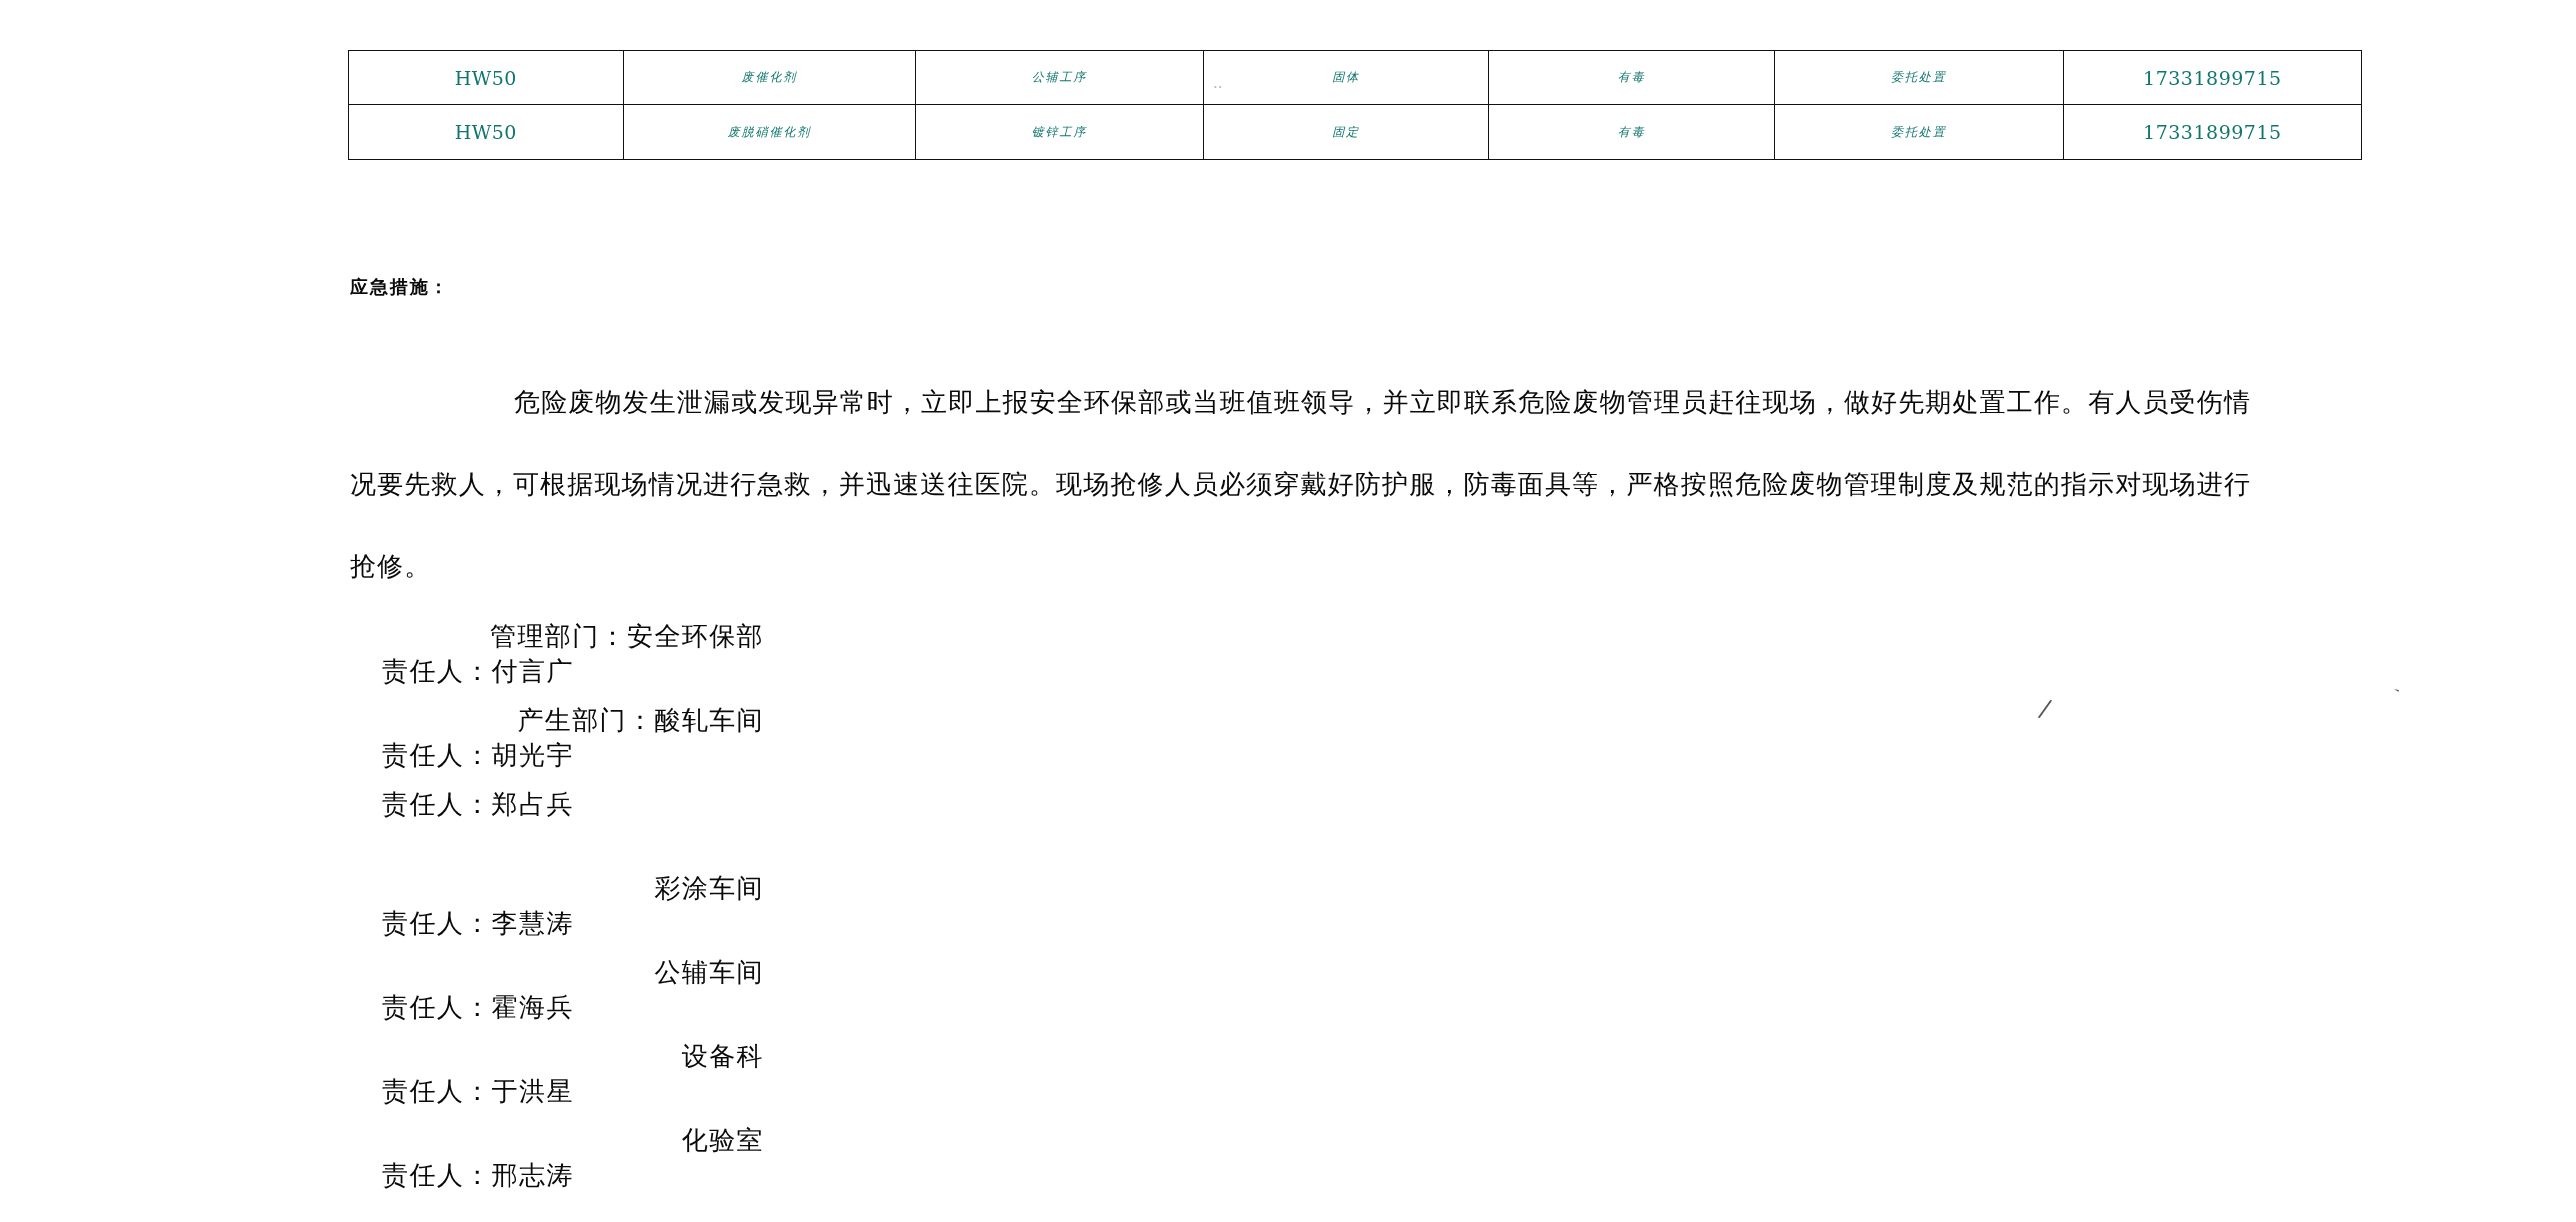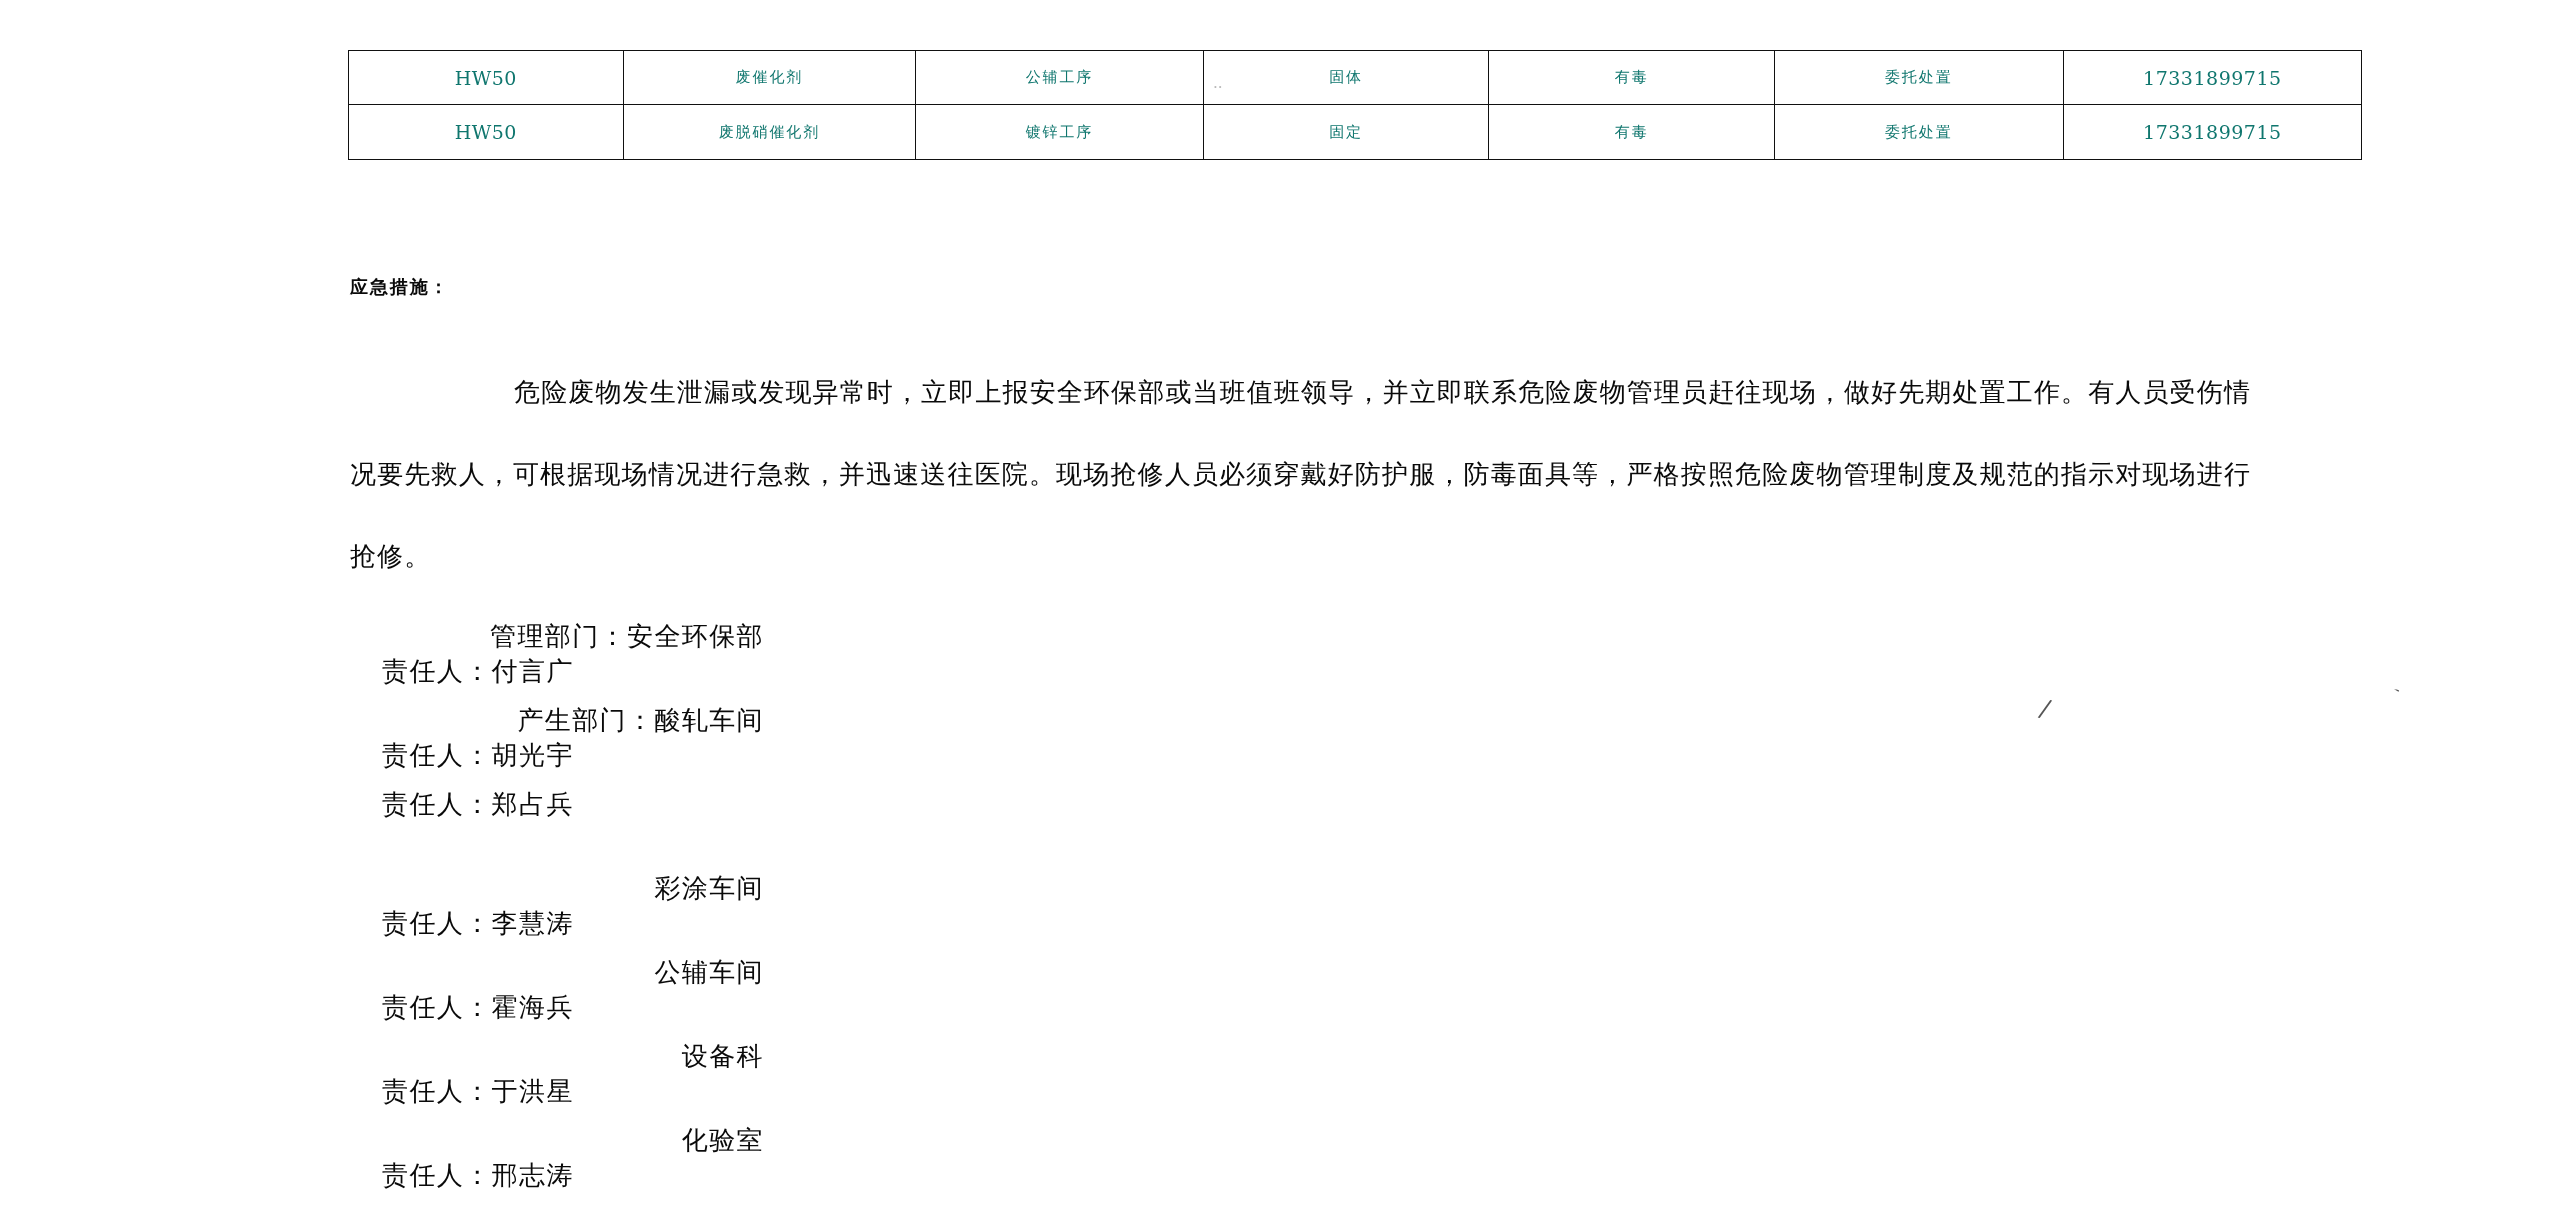--- a/index.html
+++ b/index.html
@@ -37,22 +37,23 @@
     height: 40px;
     text-align: center;
     vertical-align: middle;
     font-size: 19px;
     font-family: "DejaVu Serif", "Liberation Serif", serif;
     letter-spacing: 0.5px;
     padding: 5.7px 3.8px;
     color: #0f766e;
   }
   .waste-table td.cn {
-    font-size: 15px;
+    font-size: 12px;
     letter-spacing: 1.9px;
+    font-style: italic;
   }
   .waste-table tr.r1 td { height: 42px; }
   .waste-table tr.r2 td { height: 42px; }
 
   .col-1 { width: 266px; }
   .col-2 { width: 284px; }
   .col-3 { width: 279px; }
   .col-4 { width: 277px; }
   .col-5 { width: 277px; }
   .col-6 { width: 280px; }
@@ -65,21 +66,21 @@
     top: 275px;
     font-size: 18px;
     letter-spacing: 1.9px;
     font-weight: 600;
     color: #0a0a0a;
   }
 
   .para {
     position: absolute;
     left: 350px;
-    top: 351px;
+    top: 361px;
     width: 1901px;
     font-size: 26px;
     line-height: 82px;
     letter-spacing: 1.1px;
     text-align: justify;
     text-justify: inter-ideograph;
     text-indent: 164px;
     color: #0a0a0a;
   }
 

